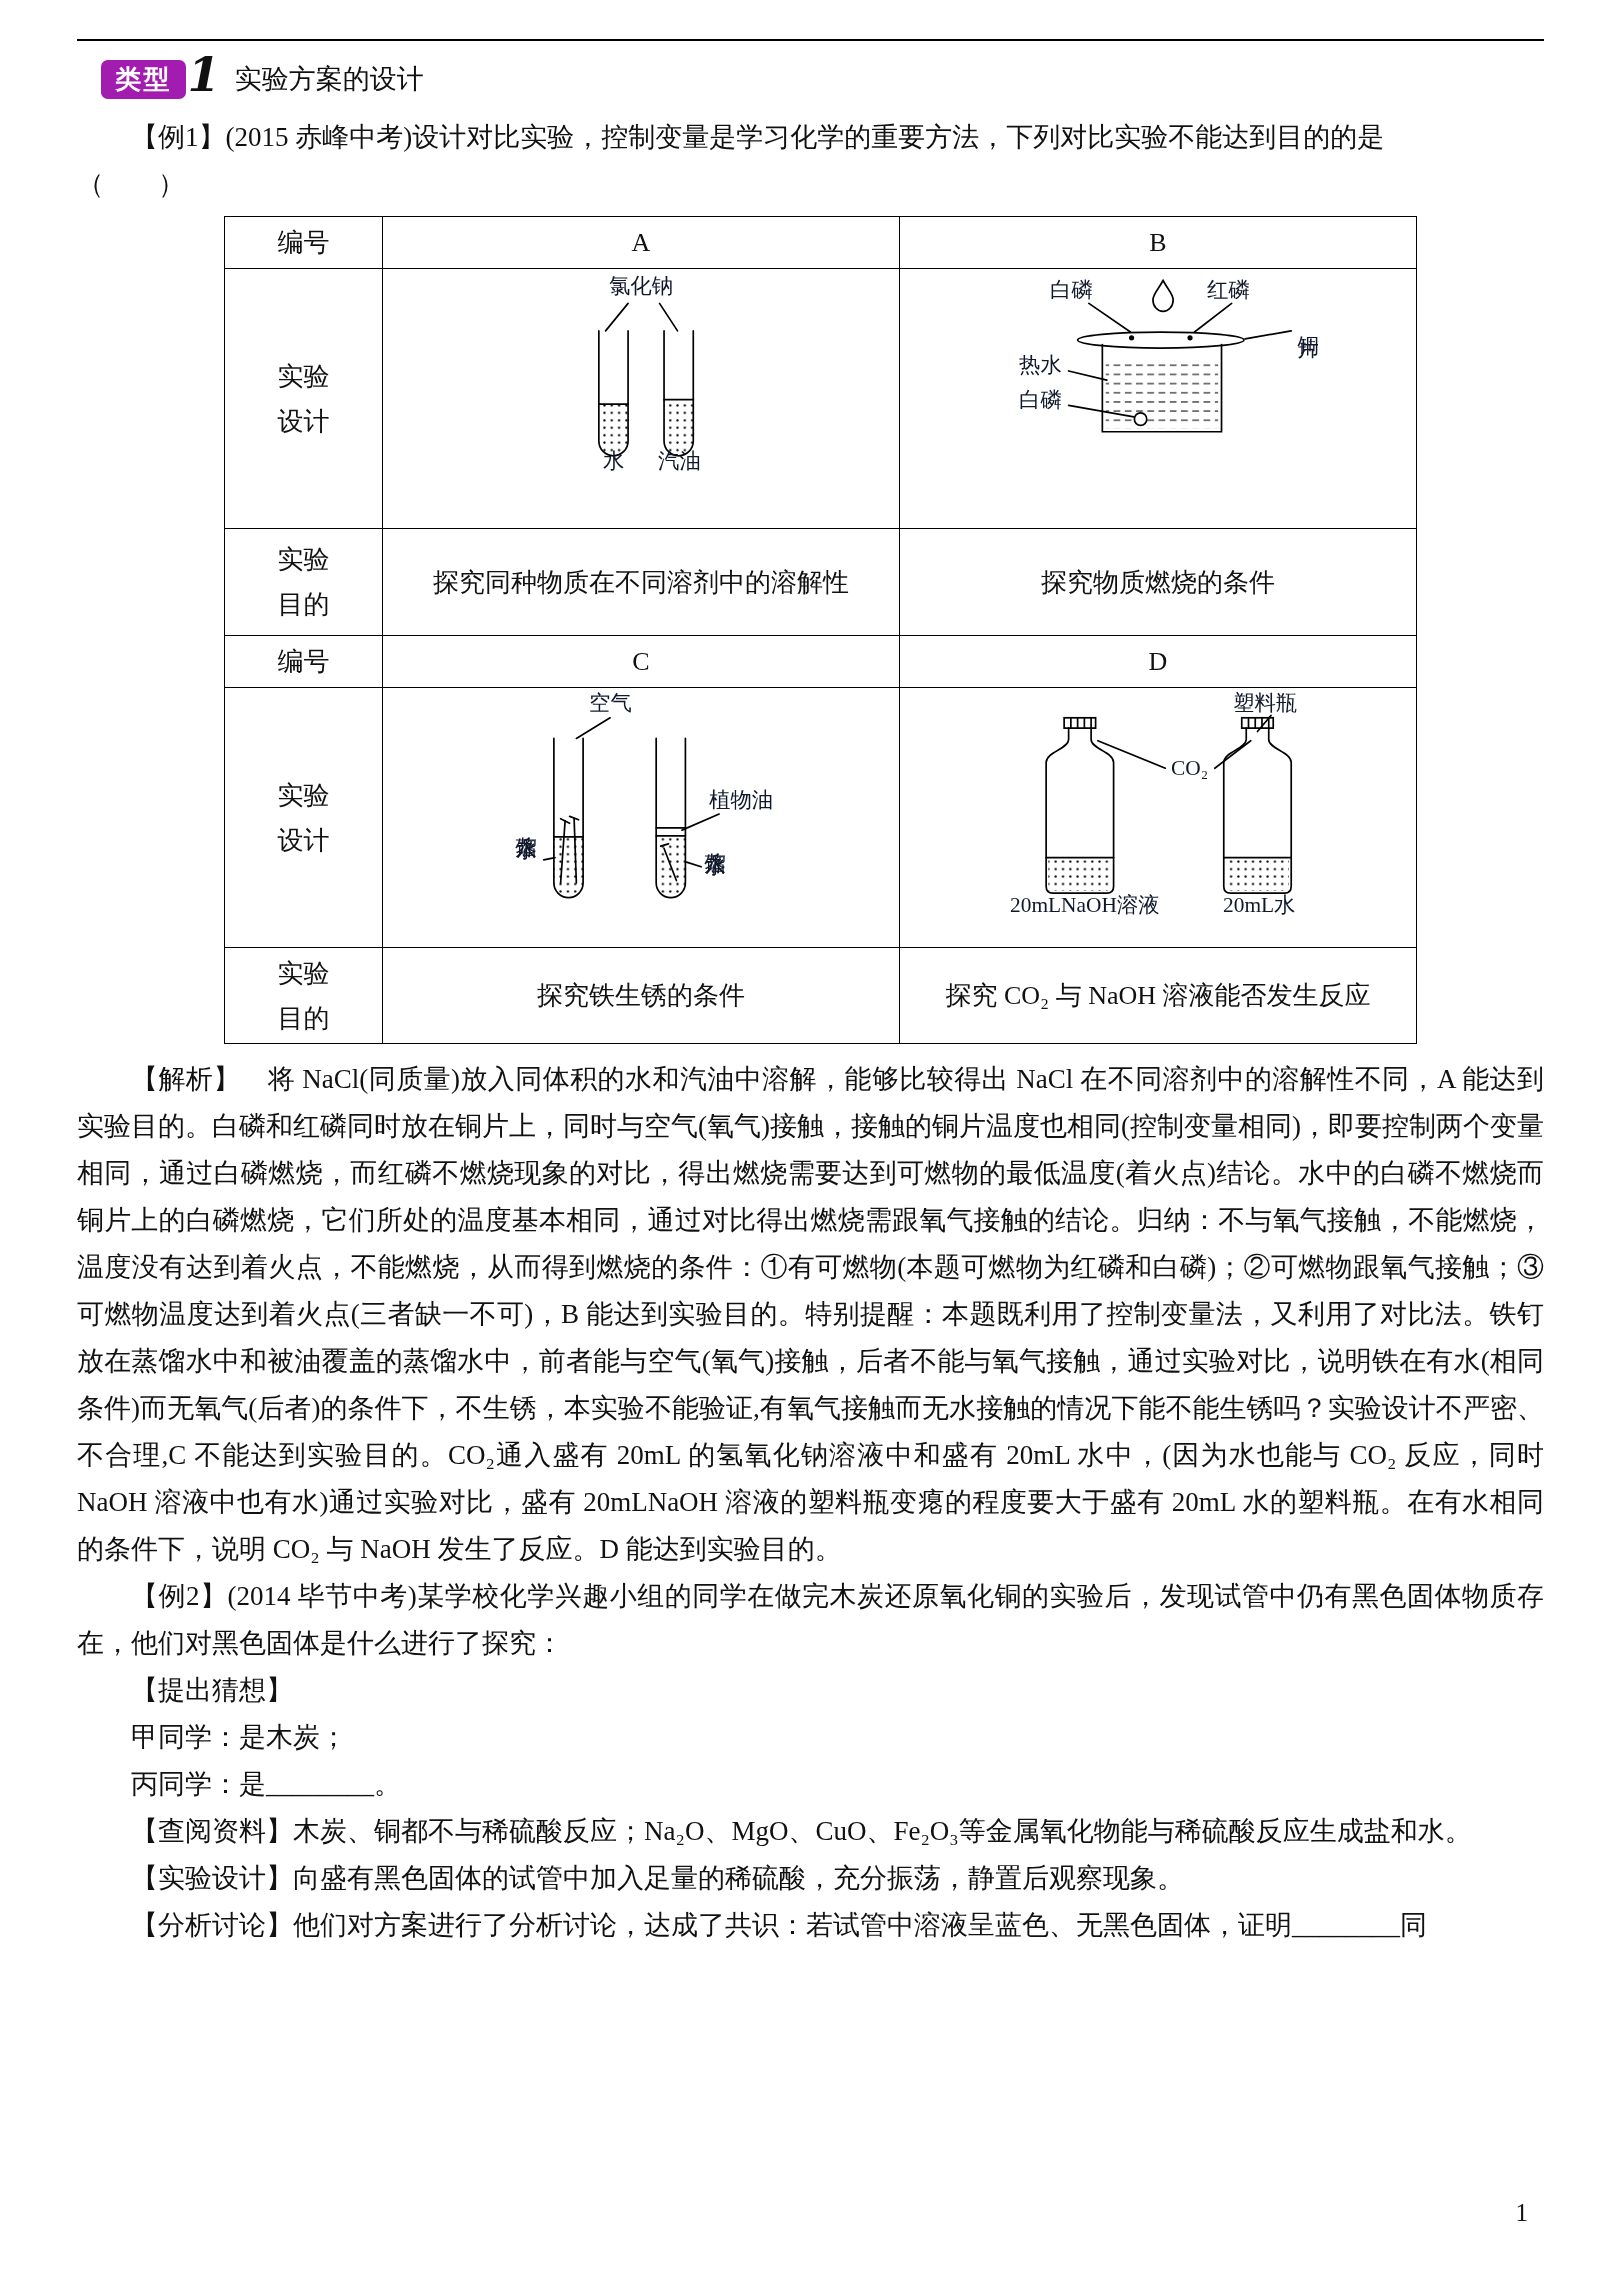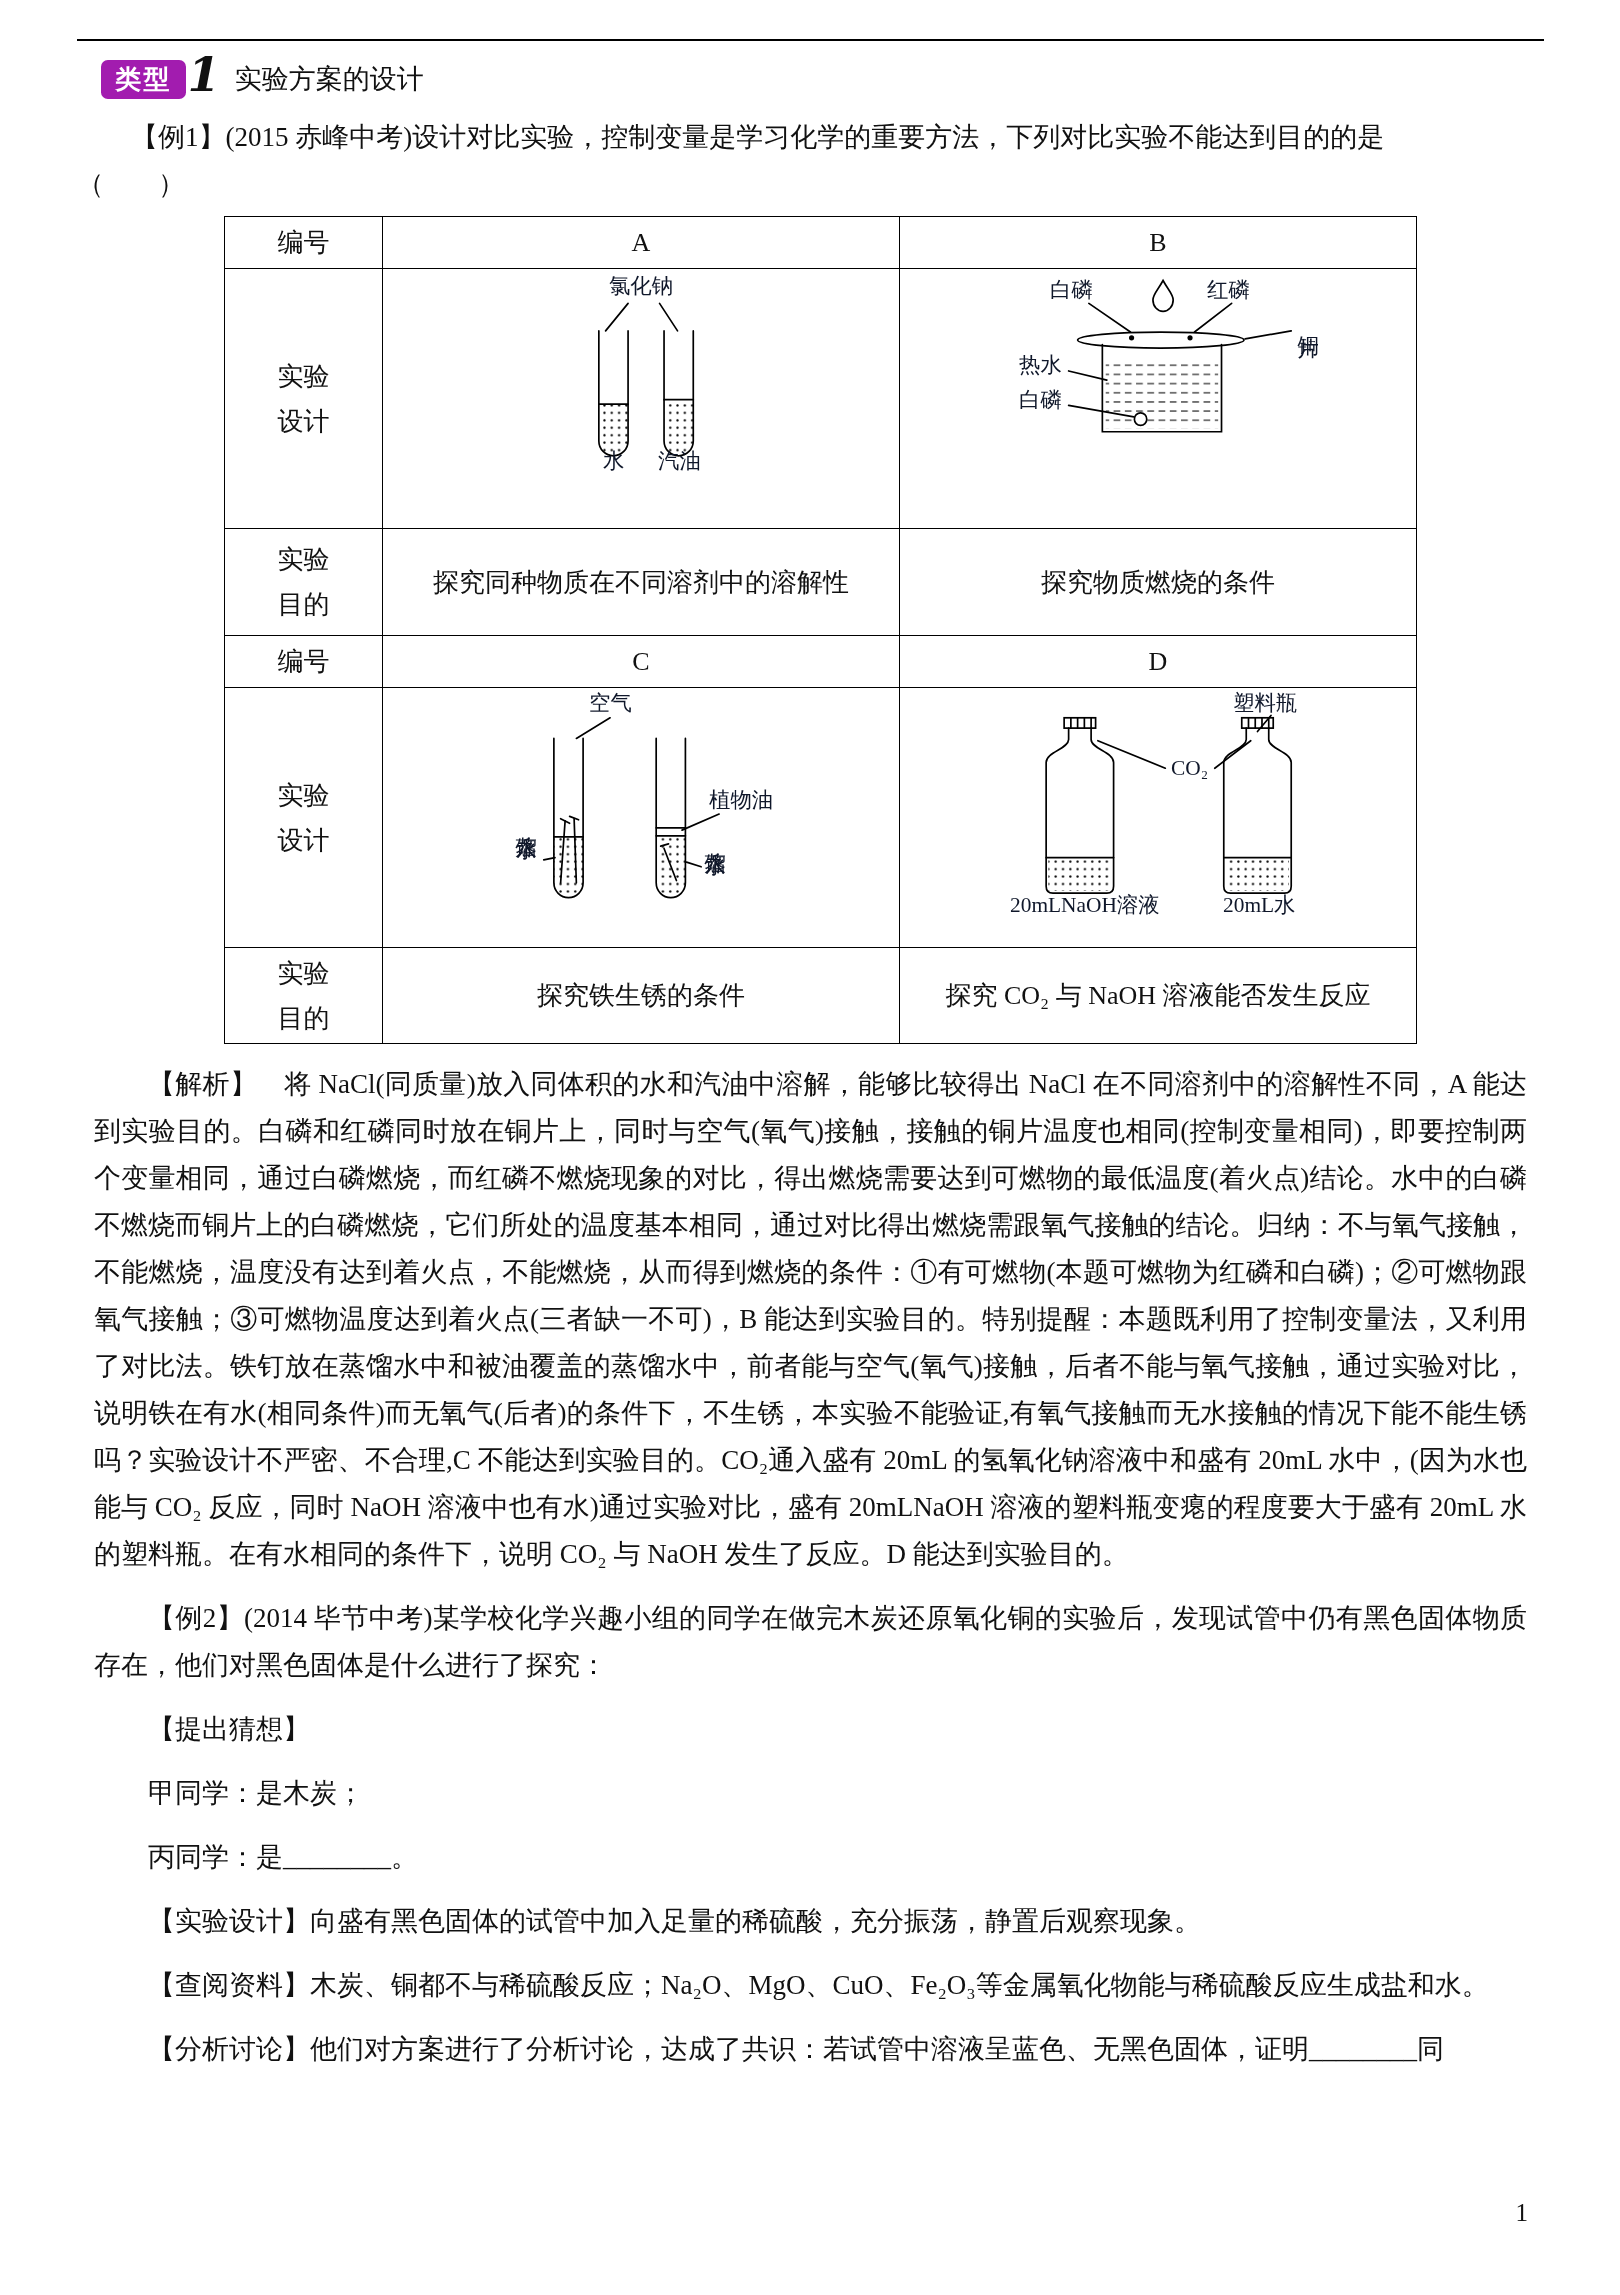--- a/index.html
+++ b/index.html
@@ -57,21 +57,21 @@
   .dlabel {
     position: absolute; font-size: 21.4px; line-height: 1.2;
     white-space: nowrap; color: #0f172a;
   }
   .dlabel.center { left: 50%; transform: translateX(-50%); }
   .vlabel {
     writing-mode: vertical-rl; text-orientation: upright;
     white-space: normal; letter-spacing: 1.1px;
   }
 
-  .block { margin: 17px; }
+  .block { margin: 0; }
   .page-number {
     position: absolute; right: 93px; bottom: 68px; font-size: 25px;
   }
 </style>
 </head>
 <body>
 
 <div class="page">
 
   <div class="top-rule"></div>
@@ -260,22 +260,22 @@
     </table>
 
   <p class="para block"><span class="tag tag-gap">【解析】</span><span>将 NaCl(同质量)放入同体积的水和汽油中溶解，能够比较得出 NaCl 在不同溶剂中的溶解性不同，A 能达到实验目的。白磷和红磷同时放在铜片上，同时与空气(氧气)接触，接触的铜片温度也相同(控制变量相同)，即要控制两个变量相同，通过白磷燃烧，而红磷不燃烧现象的对比，得出燃烧需要达到可燃物的最低温度(着火点)结论。水中的白磷不燃烧而铜片上的白磷燃烧，它们所处的温度基本相同，通过对比得出燃烧需跟氧气接触的结论。归纳：不与氧气接触，不能燃烧，温度没有达到着火点，不能燃烧，从而得到燃烧的条件：①有可燃物(本题可燃物为红磷和白磷)；②可燃物跟氧气接触；③可燃物温度达到着火点(三者缺一不可)，B 能达到实验目的。特别提醒：本题既利用了控制变量法，又利用了对比法。铁钉放在蒸馏水中和被油覆盖的蒸馏水中，前者能与空气(氧气)接触，后者不能与氧气接触，通过实验对比，说明铁在有水(相同条件)而无氧气(后者)的条件下，不生锈，本实验不能验证,有氧气接触而无水接触的情况下能不能生锈吗？实验设计不严密、不合理,C 不能达到实验目的。CO₂通入盛有 20mL 的氢氧化钠溶液中和盛有 20mL 水中，(因为水也能与 CO₂ 反应，同时 NaOH 溶液中也有水)通过实验对比，盛有 20mLNaOH 溶液的塑料瓶变瘪的程度要大于盛有 20mL 水的塑料瓶。在有水相同的条件下，说明 CO₂ 与 NaOH 发生了反应。D 能达到实验目的。</span></p>
 
   <p class="para block"><span class="tag">【例2】</span><span>(2014 毕节中考)某学校化学兴趣小组的同学在做完木炭还原氧化铜的实验后，发现试管中仍有黑色固体物质存在，他们对黑色固体是什么进行了探究：</span></p>
 
   <p class="para block tag">【提出猜想】</p>
   <p class="para block">甲同学：是木炭；</p>
   <p class="para block">丙同学：是________。</p>
 
+  <p class="para block"><span class="tag">【查阅资料】</span><span>木炭、铜都不与稀硫酸反应；Na₂O、MgO、CuO、Fe₂O₃等金属氧化物能与稀硫酸反应生成盐和水。</span></p>
+
   <p class="para block"><span class="tag">【实验设计】</span><span>向盛有黑色固体的试管中加入足量的稀硫酸，充分振荡，静置后观察现象。</span></p>
 
-  <p class="para block"><span class="tag">【查阅资料】</span><span>木炭、铜都不与稀硫酸反应；Na₂O、MgO、CuO、Fe₂O₃等金属氧化物能与稀硫酸反应生成盐和水。</span></p>
-
   <p class="para block"><span class="tag">【分析讨论】</span><span>他们对方案进行了分析讨论，达成了共识：若试管中溶液呈蓝色、无黑色固体，证明________同</span></p>
 
   <div class="page-number">1</div>
 
 </div>
 
 
 </body></html>

